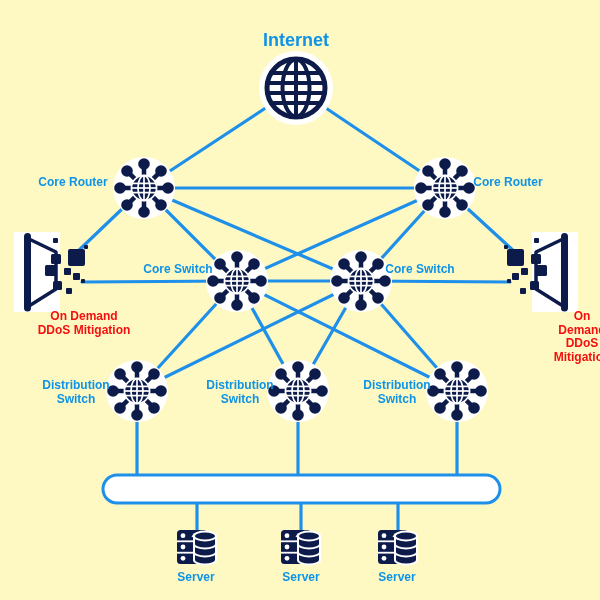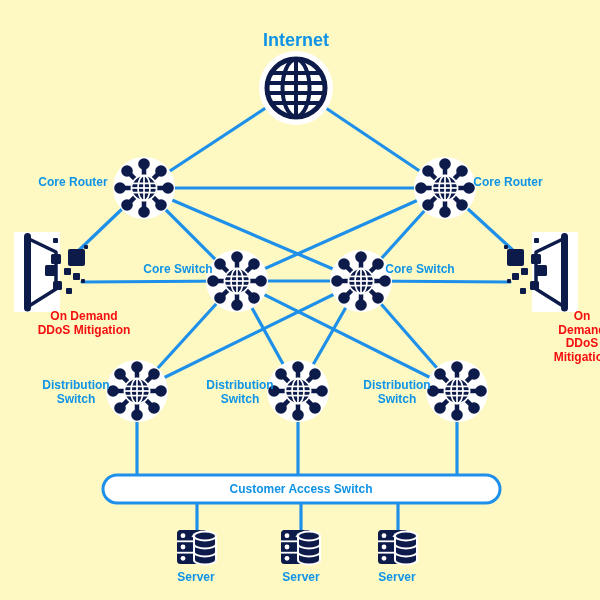--- a/index.html
+++ b/index.html
@@ -172,17 +172,16 @@
   <div class="lbl lbl-red" style="left:52px;top:310px;">On Demand
 DDoS Mitigation</div>
   <div class="lbl lbl-red" style="left:550px;top:310px;">On Demand
 DDoS Mitigation</div>
   <div class="lbl" style="left:76px;top:378px;">Distribution
 Switch</div>
   <div class="lbl" style="left:240px;top:378px;">Distribution
 Switch</div>
   <div class="lbl" style="left:397px;top:378px;">Distribution
 Switch</div>
-  <div class="lbl" style="left:301px;top:482px;">Customer Access Switch</div>
   <div class="lbl" style="left:196px;top:570px;">Server</div>
   <div class="lbl" style="left:301px;top:570px;">Server</div>
   <div class="lbl" style="left:397px;top:570px;">Server</div>
 </div>
 
 </body></html>

